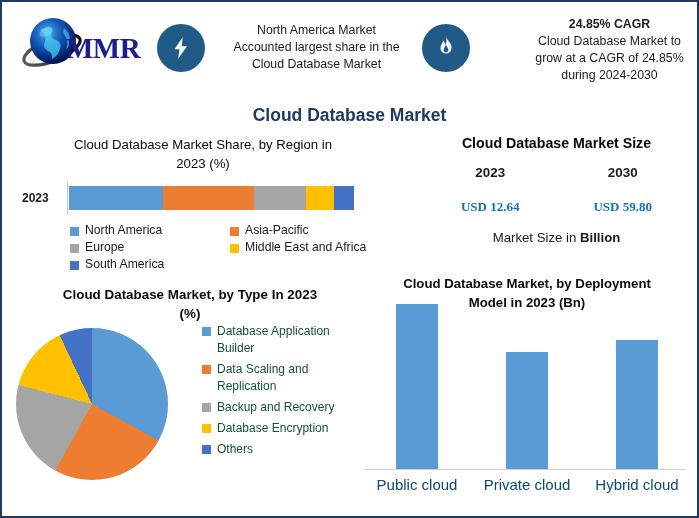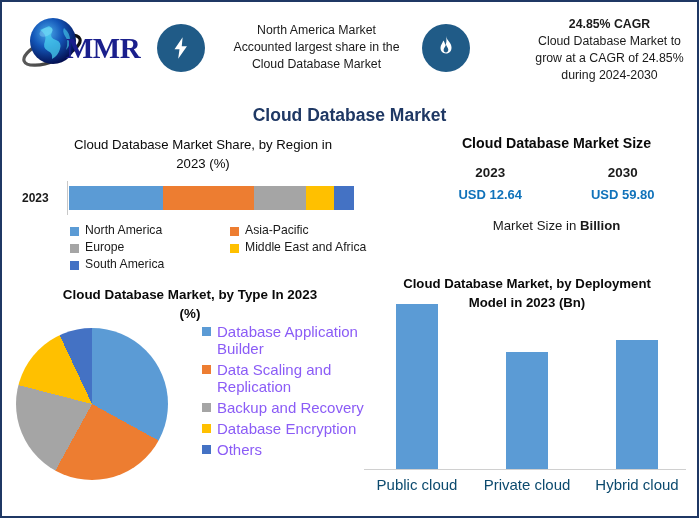--- a/index.html
+++ b/index.html
@@ -144,21 +144,22 @@
     font-size: 14.2px;
     font-weight: bold;
     color: #0a0a0a;
   }
   #size-years {
     display: flex;
     margin-top: 12px;
   }
   #size-values {
     display: flex;
-    margin-top: 4px;
+    margin-top: 16px;
+    font-family: Liberation Serif, serif;
   }
   .size-col { width: 50%; text-align: center; }
   .size-year { font-size: 13.4px; font-weight: bold; color: #1a1a1a; }
   .size-val { font-size: 13px; font-weight: bold; color: #1072BA; }
   #size-footer {
     margin-top: 15px;
     text-align: center;
     font-size: 13.2px;
     color: #1a1a1a;
   }
@@ -182,22 +183,22 @@
     border-radius: 50%;
   }
   #pie-legend {
     position: absolute;
     left: 190px; top: 38px;
     width: 165px;
   }
   .pie-legend-entry {
     display: flex;
     align-items: flex-start;
-    font-size: 15px;
-    color: #8b5cf6;
+    font-size: 12px;
+    color: #14532d;
     line-height: 17px;
     margin-bottom: 4px;
   }
   .pie-swatch {
     width: 9px; height: 9px;
     margin-right: 6px;
     margin-top: 4px;
     flex: 0 0 auto;
   }
 

